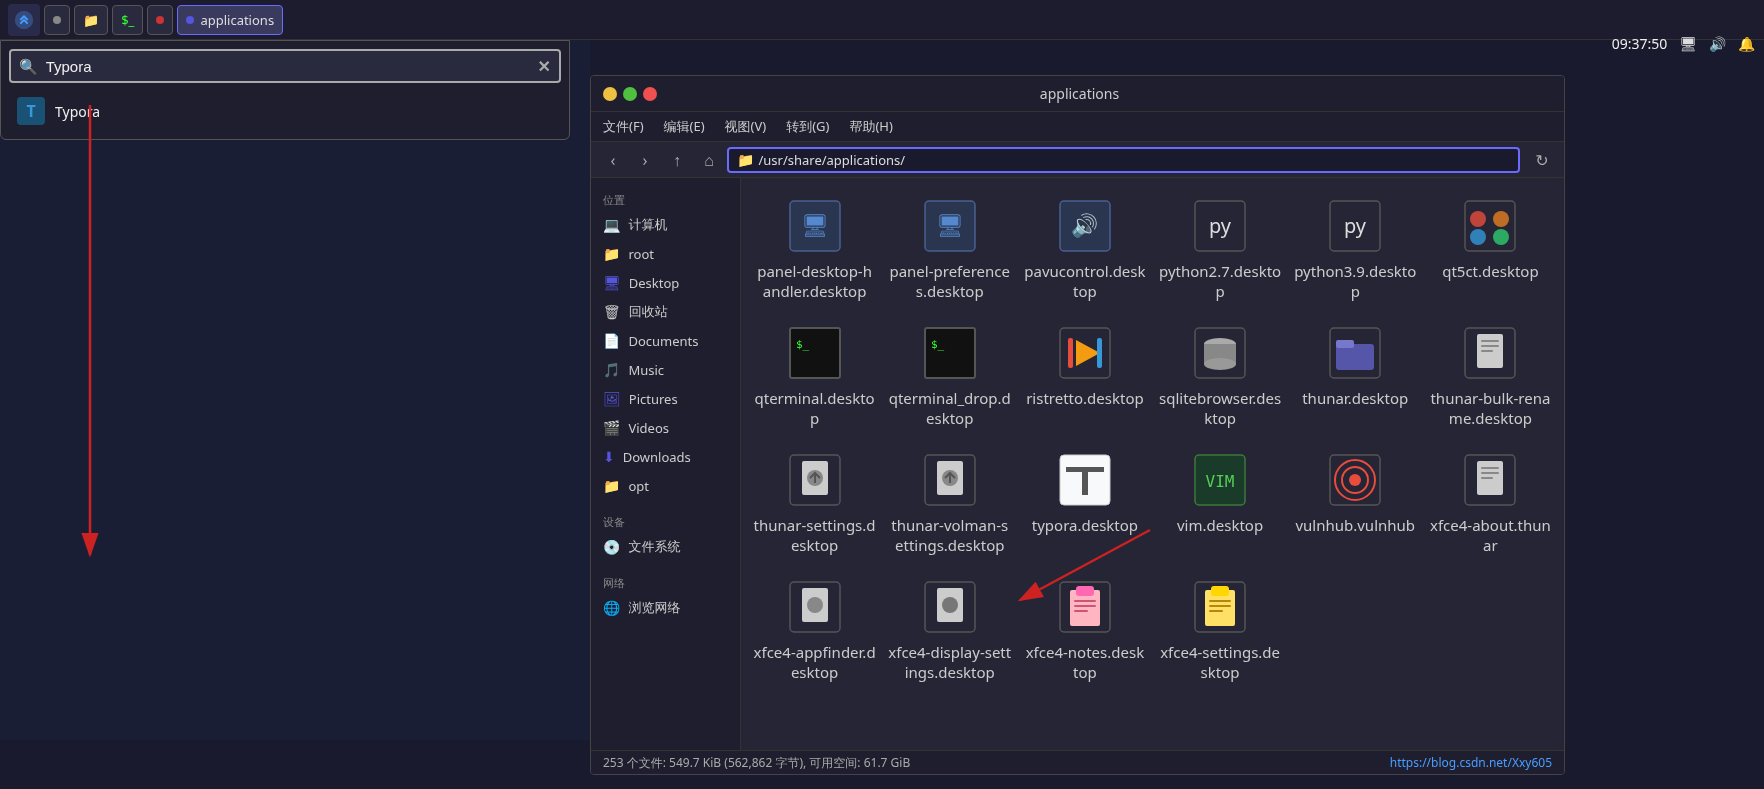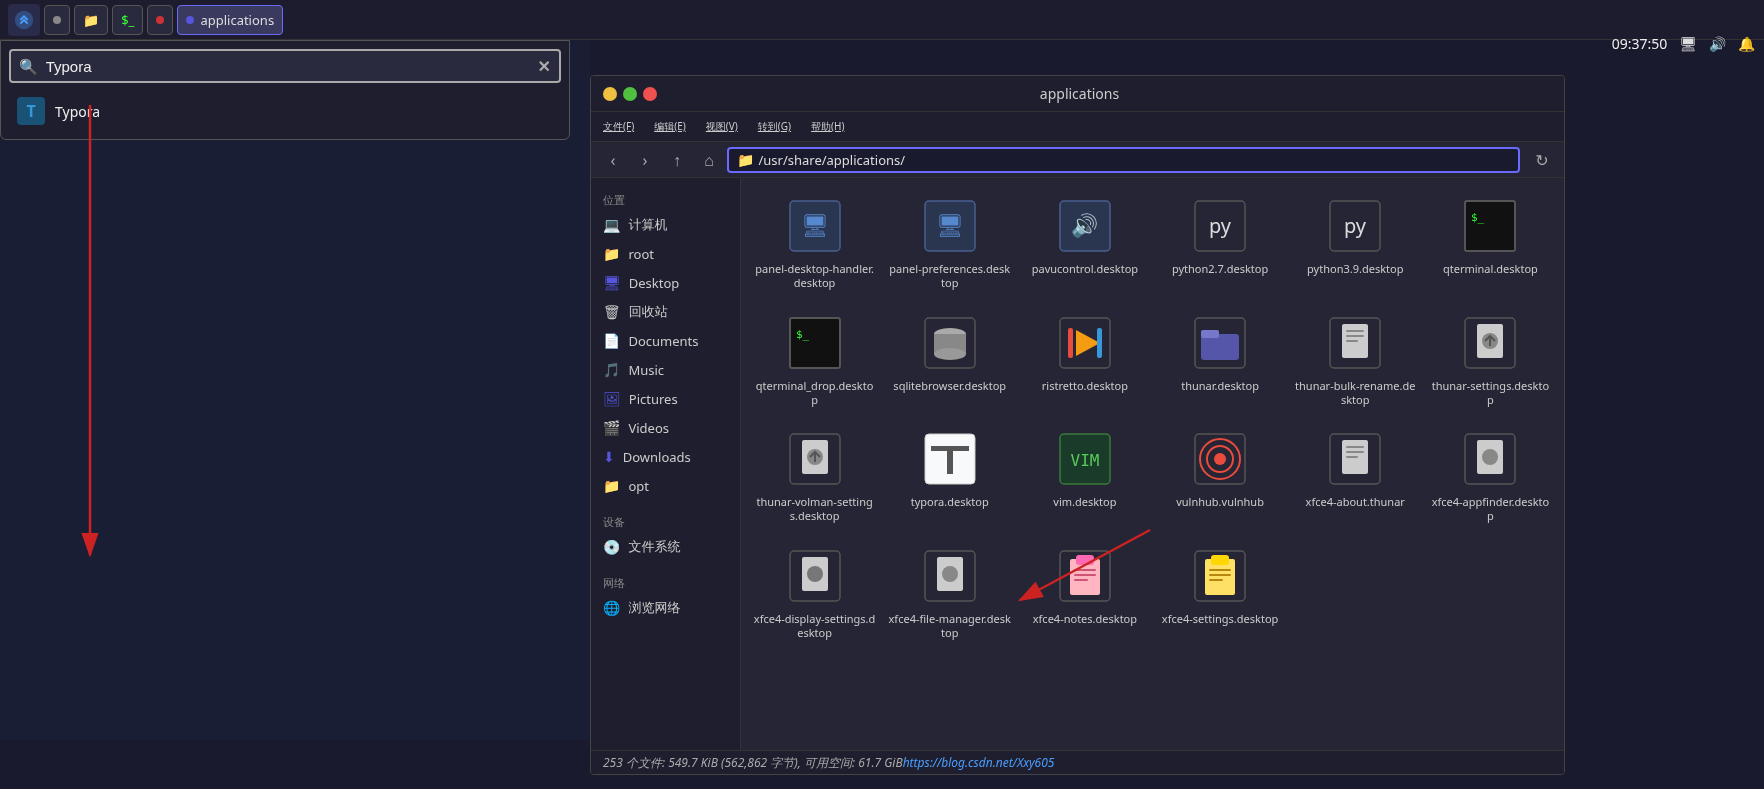--- a/index.html
+++ b/index.html
@@ -160,23 +160,22 @@
       height: 30px;
       background: #1e1e2e;
       display: flex;
       align-items: center;
       padding: 0 12px;
       gap: 20px;
       border-bottom: 1px solid #333;
     }
     .fm-menu-item {
       color: #ccc;
-      font-size: 10px;
-      cursor: pointer;
-      text-decoration: underline;
+      font-size: 13px;
+      cursor: pointer;
     }
     .fm-toolbar {
       height: 36px;
       background: #252535;
       display: flex;
       align-items: center;
       padding: 0 8px;
       gap: 4px;
       border-bottom: 1px solid #333;
     }
@@ -254,35 +253,35 @@
       border-radius: 4px;
       cursor: pointer;
       min-height: 90px;
     }
     .fm-file-icon {
       width: 64px; height: 64px;
       display: flex; align-items: center; justify-content: center;
       font-size: 40px;
     }
     .fm-file-name {
-      font-size: 11px;
+      font-size: 15px;
       color: #ccc;
       text-align: center;
       word-break: break-all;
       margin-top: 4px;
       line-height: 1.3;
     }
     .fm-statusbar {
       height: 24px;
       background: #1e1e2e;
       border-top: 1px solid #333;
       display: flex;
       align-items: center;
       padding: 0 12px;
-      font-style: italic;
+      justify-content: space-between;
     }
     .fm-statusbar-text {
       color: #aaa;
       font-size: 12px;
     }
     .fm-statusbar-link {
       color: #4a9eff;
       font-size: 12px;
     }
 
@@ -512,62 +511,75 @@
         </div>
         <div class="fm-file-item">
           <div class="fm-file-icon">
             <svg width="54" height="54" viewBox="0 0 54 54">
               <rect x="2" y="2" width="50" height="50" rx="4" fill="#252535" stroke="#555" stroke-width="1.5"></rect>
               <text x="27" y="34" text-anchor="middle" font-size="20" fill="#ddd">py</text>
             </svg>
           </div>
           <span class="fm-file-name">python3.9.desktop</span>
         </div>
+        <div class="fm-file-item">
+          <div class="fm-file-icon">
+            <svg width="54" height="54" viewBox="0 0 54 54">
+              <rect x="2" y="2" width="50" height="50" rx="4" fill="#252535" stroke="#555" stroke-width="1.5"></rect>
+
+              <circle cx="15" cy="20" r="8" fill="#e74c3c" opacity="0.8"></circle>
+              <circle cx="38" cy="20" r="8" fill="#e67e22" opacity="0.8"></circle>
+              <circle cx="15" cy="38" r="8" fill="#3498db" opacity="0.8"></circle>
+              <circle cx="38" cy="38" r="8" fill="#2ecc71" opacity="0.8"></circle>
+            </svg>
+          </div>
+          <span class="fm-file-name">qt5ct.desktop</span>
+        </div>
 
         <div class="fm-file-item">
           <div class="fm-file-icon">
             <svg width="54" height="54" viewBox="0 0 54 54">
               <rect x="2" y="2" width="50" height="50" rx="2" fill="#111" stroke="#555" stroke-width="2"></rect>
               <text x="8" y="22" font-family="monospace" font-size="11" fill="#33ff33">$_</text>
             </svg>
           </div>
           <span class="fm-file-name">qterminal.desktop</span>
         </div>
         <div class="fm-file-item">
           <div class="fm-file-icon">
             <svg width="54" height="54" viewBox="0 0 54 54">
               <rect x="2" y="2" width="50" height="50" rx="2" fill="#111" stroke="#555" stroke-width="2"></rect>
               <text x="8" y="22" font-family="monospace" font-size="11" fill="#33ff33">$_</text>
             </svg>
           </div>
           <span class="fm-file-name">qterminal_drop.desktop</span>
+        </div>
+        <div class="fm-file-item">
+          <div class="fm-file-icon">
+            <svg width="54" height="54" viewBox="0 0 54 54">
+              <rect x="2" y="2" width="50" height="50" rx="4" fill="#252535" stroke="#555" stroke-width="1.5"></rect>
+
+              <polygon points="18,14 42,27 18,40" fill="#f39c12"></polygon>
+              <rect x="10" y="12" width="5" height="30" rx="2" fill="#e74c3c"></rect>
+              <rect x="39" y="12" width="5" height="30" rx="2" fill="#3498db"></rect>
+            </svg>
+          </div>
+          <span class="fm-file-name">ristretto.desktop</span>
         </div>
         <div class="fm-file-item">
           <div class="fm-file-icon">
             <svg width="54" height="54" viewBox="0 0 54 54">
               <rect x="2" y="2" width="50" height="50" rx="4" fill="#252535" stroke="#555" stroke-width="1.5"></rect>
 
               <ellipse cx="27" cy="18" rx="16" ry="6" fill="#aaa"></ellipse>
               <rect x="11" y="18" width="32" height="20" fill="#888"></rect>
               <ellipse cx="27" cy="38" rx="16" ry="6" fill="#999"></ellipse>
             </svg>
           </div>
           <span class="fm-file-name">sqlitebrowser.desktop</span>
-        </div>
-        <div class="fm-file-item">
-          <div class="fm-file-icon">
-            <svg width="54" height="54" viewBox="0 0 54 54">
-              <rect x="2" y="2" width="50" height="50" rx="4" fill="#252535" stroke="#555" stroke-width="1.5"></rect>
-
-              <polygon points="18,14 42,27 18,40" fill="#f39c12"></polygon>
-              <rect x="10" y="12" width="5" height="30" rx="2" fill="#e74c3c"></rect>
-              <rect x="39" y="12" width="5" height="30" rx="2" fill="#3498db"></rect>
-            </svg>
-          </div>
-          <span class="fm-file-name">ristretto.desktop</span>
         </div>
         <div class="fm-file-item">
           <div class="fm-file-icon">
             <svg width="54" height="54" viewBox="0 0 54 54">
               <rect x="2" y="2" width="50" height="50" rx="4" fill="#252535" stroke="#555" stroke-width="1.5"></rect>
 
               <rect x="8" y="18" width="38" height="26" rx="3" fill="#5555aa"></rect>
               <rect x="8" y="14" width="18" height="8" rx="2" fill="#7777cc"></rect>
             </svg>
           </div>
@@ -666,30 +678,20 @@
         </div>
         <div class="fm-file-item">
           <div class="fm-file-icon">
             <svg width="54" height="54" viewBox="0 0 54 54">
               <rect x="2" y="2" width="50" height="50" rx="4" fill="#252535" stroke="#555" stroke-width="1.5"></rect>
               <rect x="14" y="8" width="26" height="34" rx="2" fill="#ccc"></rect>
               <circle cx="27" cy="25" r="8" fill="#777"></circle>
             </svg>
           </div>
           <span class="fm-file-name">xfce4-display-settings.desktop</span>
-        </div>
-        <div class="fm-file-item">
-          <div class="fm-file-icon">
-            <svg width="54" height="54" viewBox="0 0 54 54">
-              <rect x="2" y="2" width="50" height="50" rx="4" fill="#252535" stroke="#555" stroke-width="1.5"></rect>
-              <rect x="14" y="8" width="26" height="34" rx="2" fill="#ccc"></rect>
-              <circle cx="27" cy="25" r="8" fill="#888"></circle>
-            </svg>
-          </div>
-          <span class="fm-file-name">xfce4-file-manager.desktop</span>
         </div>
         <div class="fm-file-item">
           <div class="fm-file-icon">
             <svg width="54" height="54" viewBox="0 0 54 54">
               <rect x="2" y="2" width="50" height="50" rx="4" fill="#252535" stroke="#555" stroke-width="1.5"></rect>
 
               <rect x="12" y="10" width="30" height="36" rx="2" fill="#ffb6c1"></rect>
               <rect x="18" y="6" width="18" height="10" rx="3" fill="#ff69b4"></rect>
               <rect x="16" y="20" width="22" height="2" rx="1" fill="#cc5577"></rect>
               <rect x="16" y="25" width="22" height="2" rx="1" fill="#cc5577"></rect>

